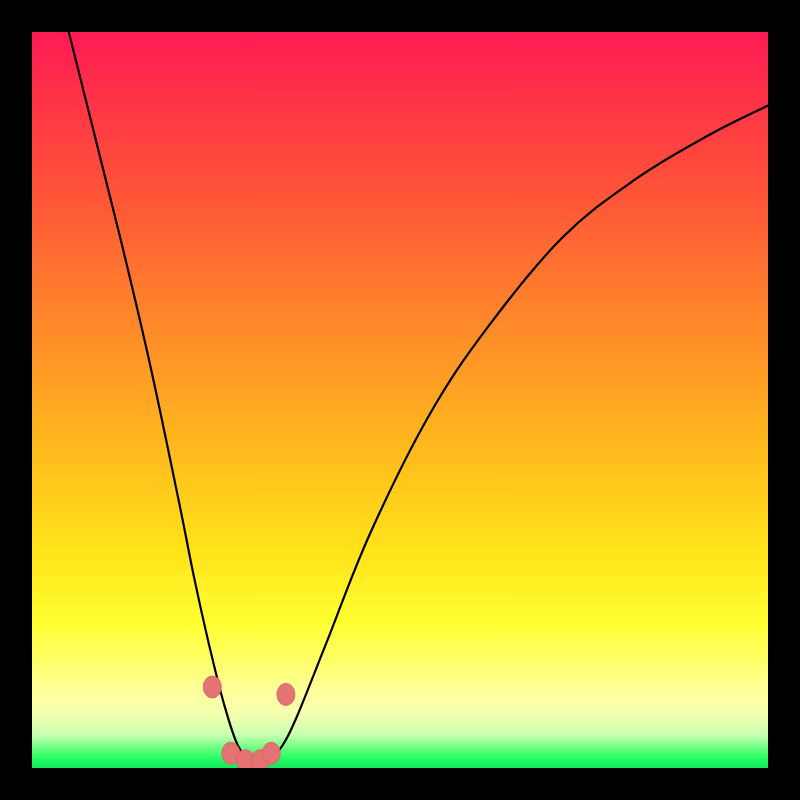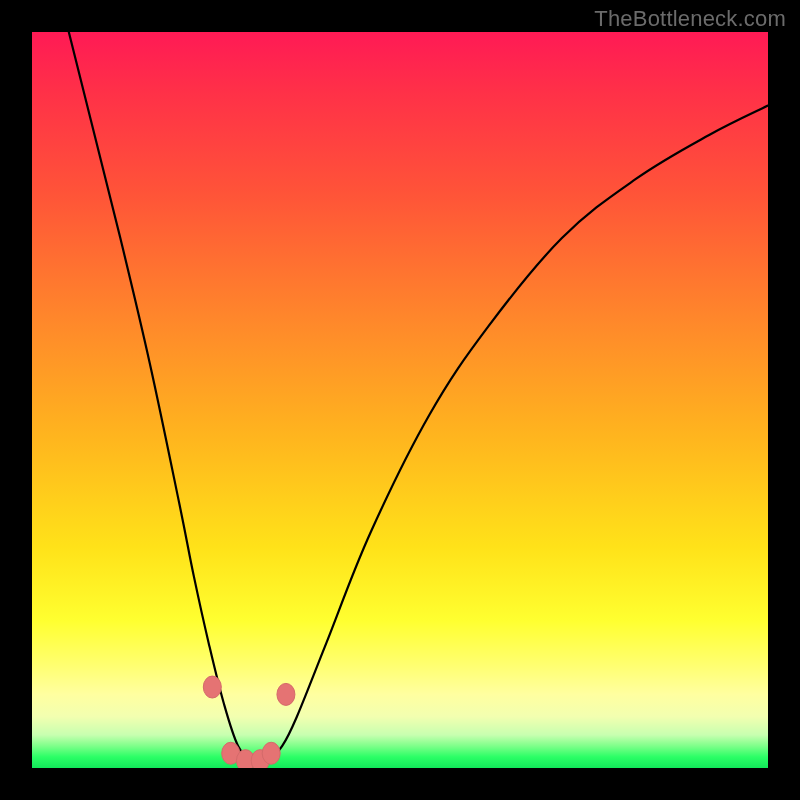--- a/index.html
+++ b/index.html
@@ -74,14 +74,13 @@
           <ellipse cx="180.32" cy="655.04" rx="9" ry="11" fill="#e57373" stroke="#d46a6a" stroke-width="1"></ellipse>
           <ellipse cx="198.72" cy="721.28" rx="9" ry="11" fill="#e57373" stroke="#d46a6a" stroke-width="1"></ellipse>
           <ellipse cx="213.44" cy="728.64" rx="9" ry="11" fill="#e57373" stroke="#d46a6a" stroke-width="1"></ellipse>
           <ellipse cx="228.16" cy="728.64" rx="9" ry="11" fill="#e57373" stroke="#d46a6a" stroke-width="1"></ellipse>
           <ellipse cx="239.20" cy="721.28" rx="9" ry="11" fill="#e57373" stroke="#d46a6a" stroke-width="1"></ellipse>
           <ellipse cx="253.92" cy="662.40" rx="9" ry="11" fill="#e57373" stroke="#d46a6a" stroke-width="1"></ellipse>
         </g>
     </svg>
   </div>
 
-  <div class="watermark">TheBottleneck.com</div>
 </div>
 
 </body></html>

